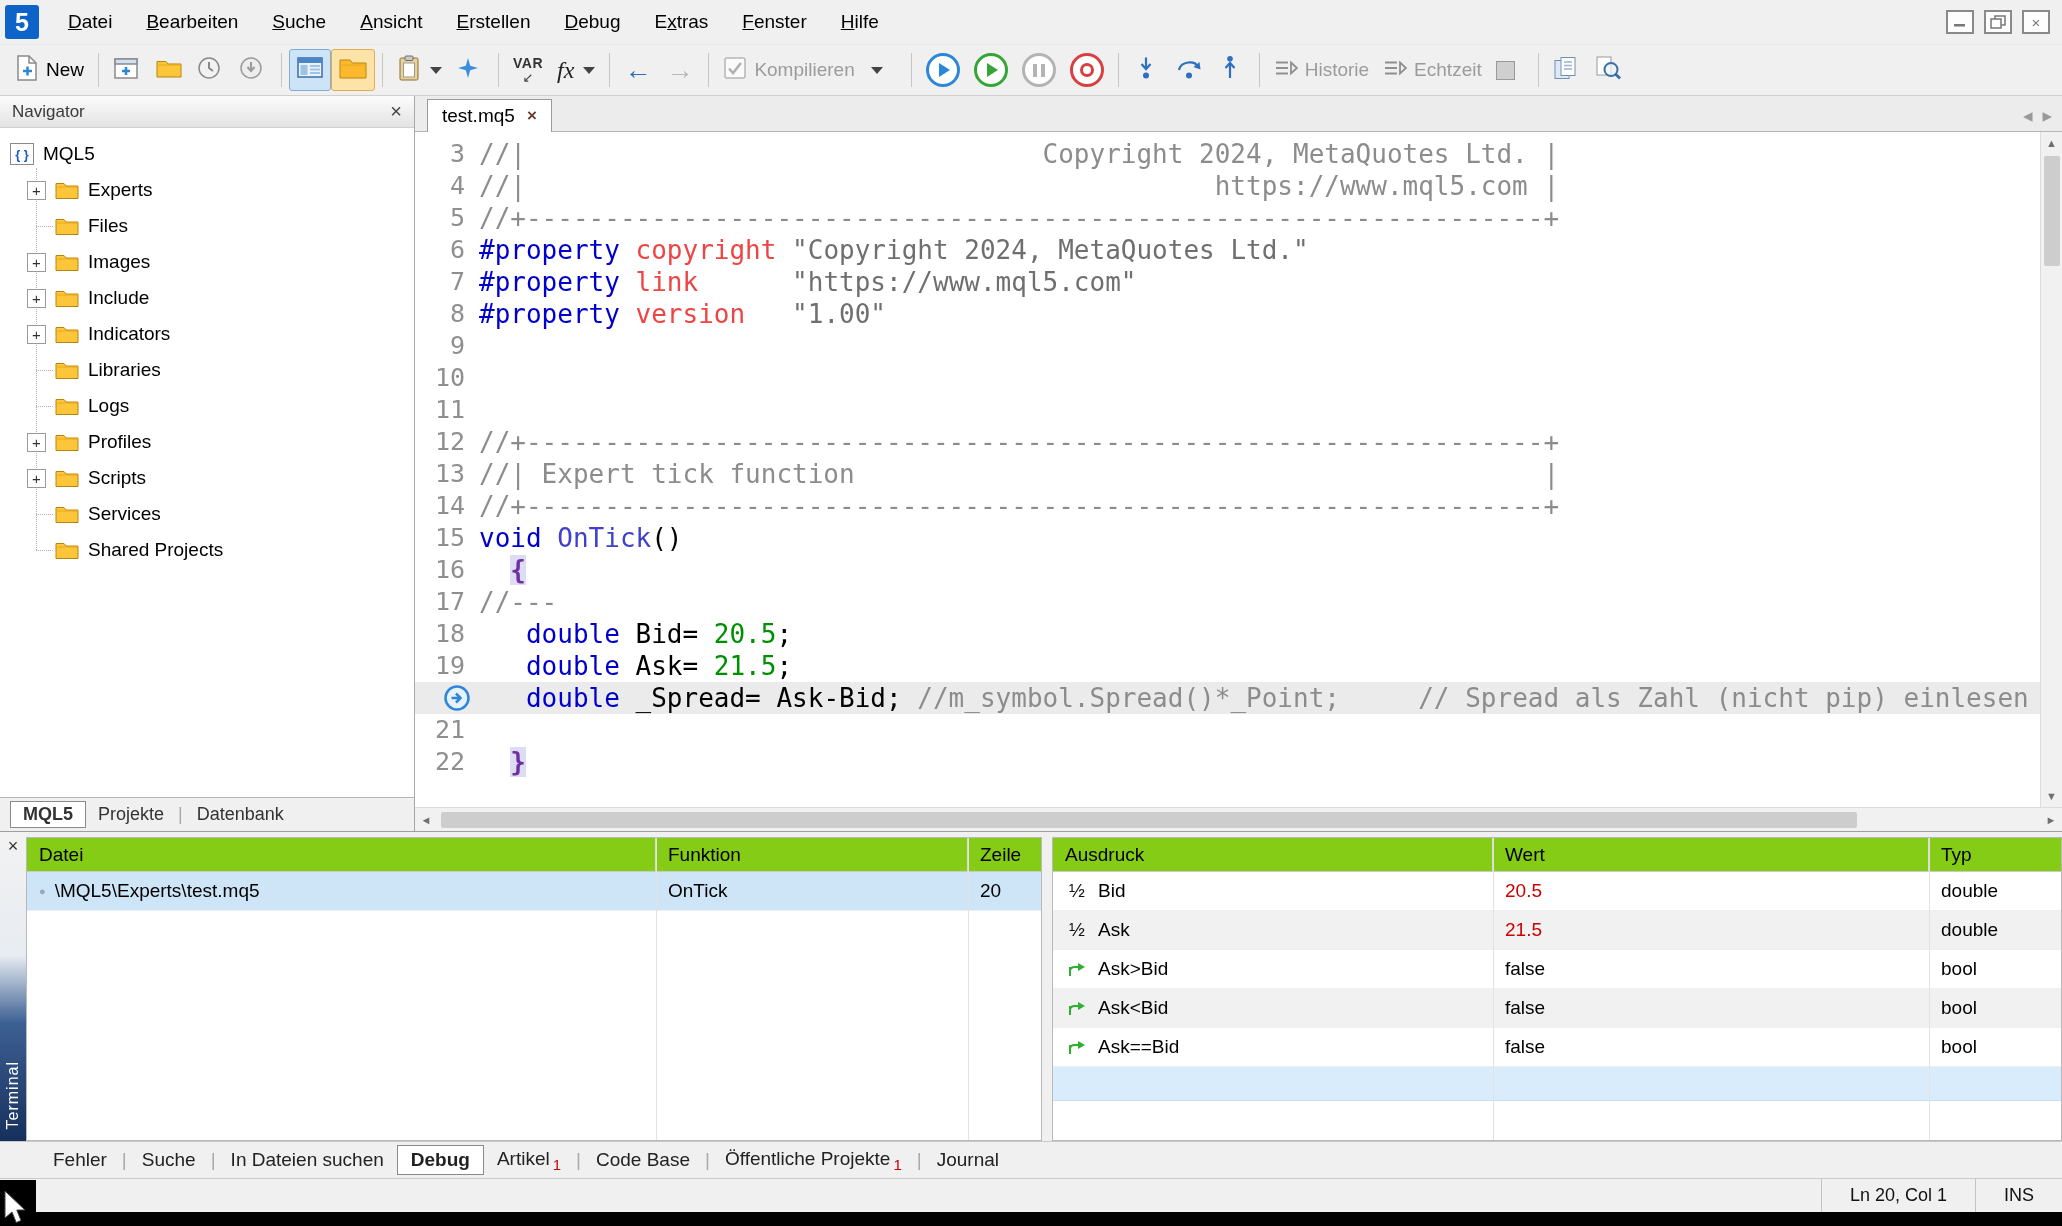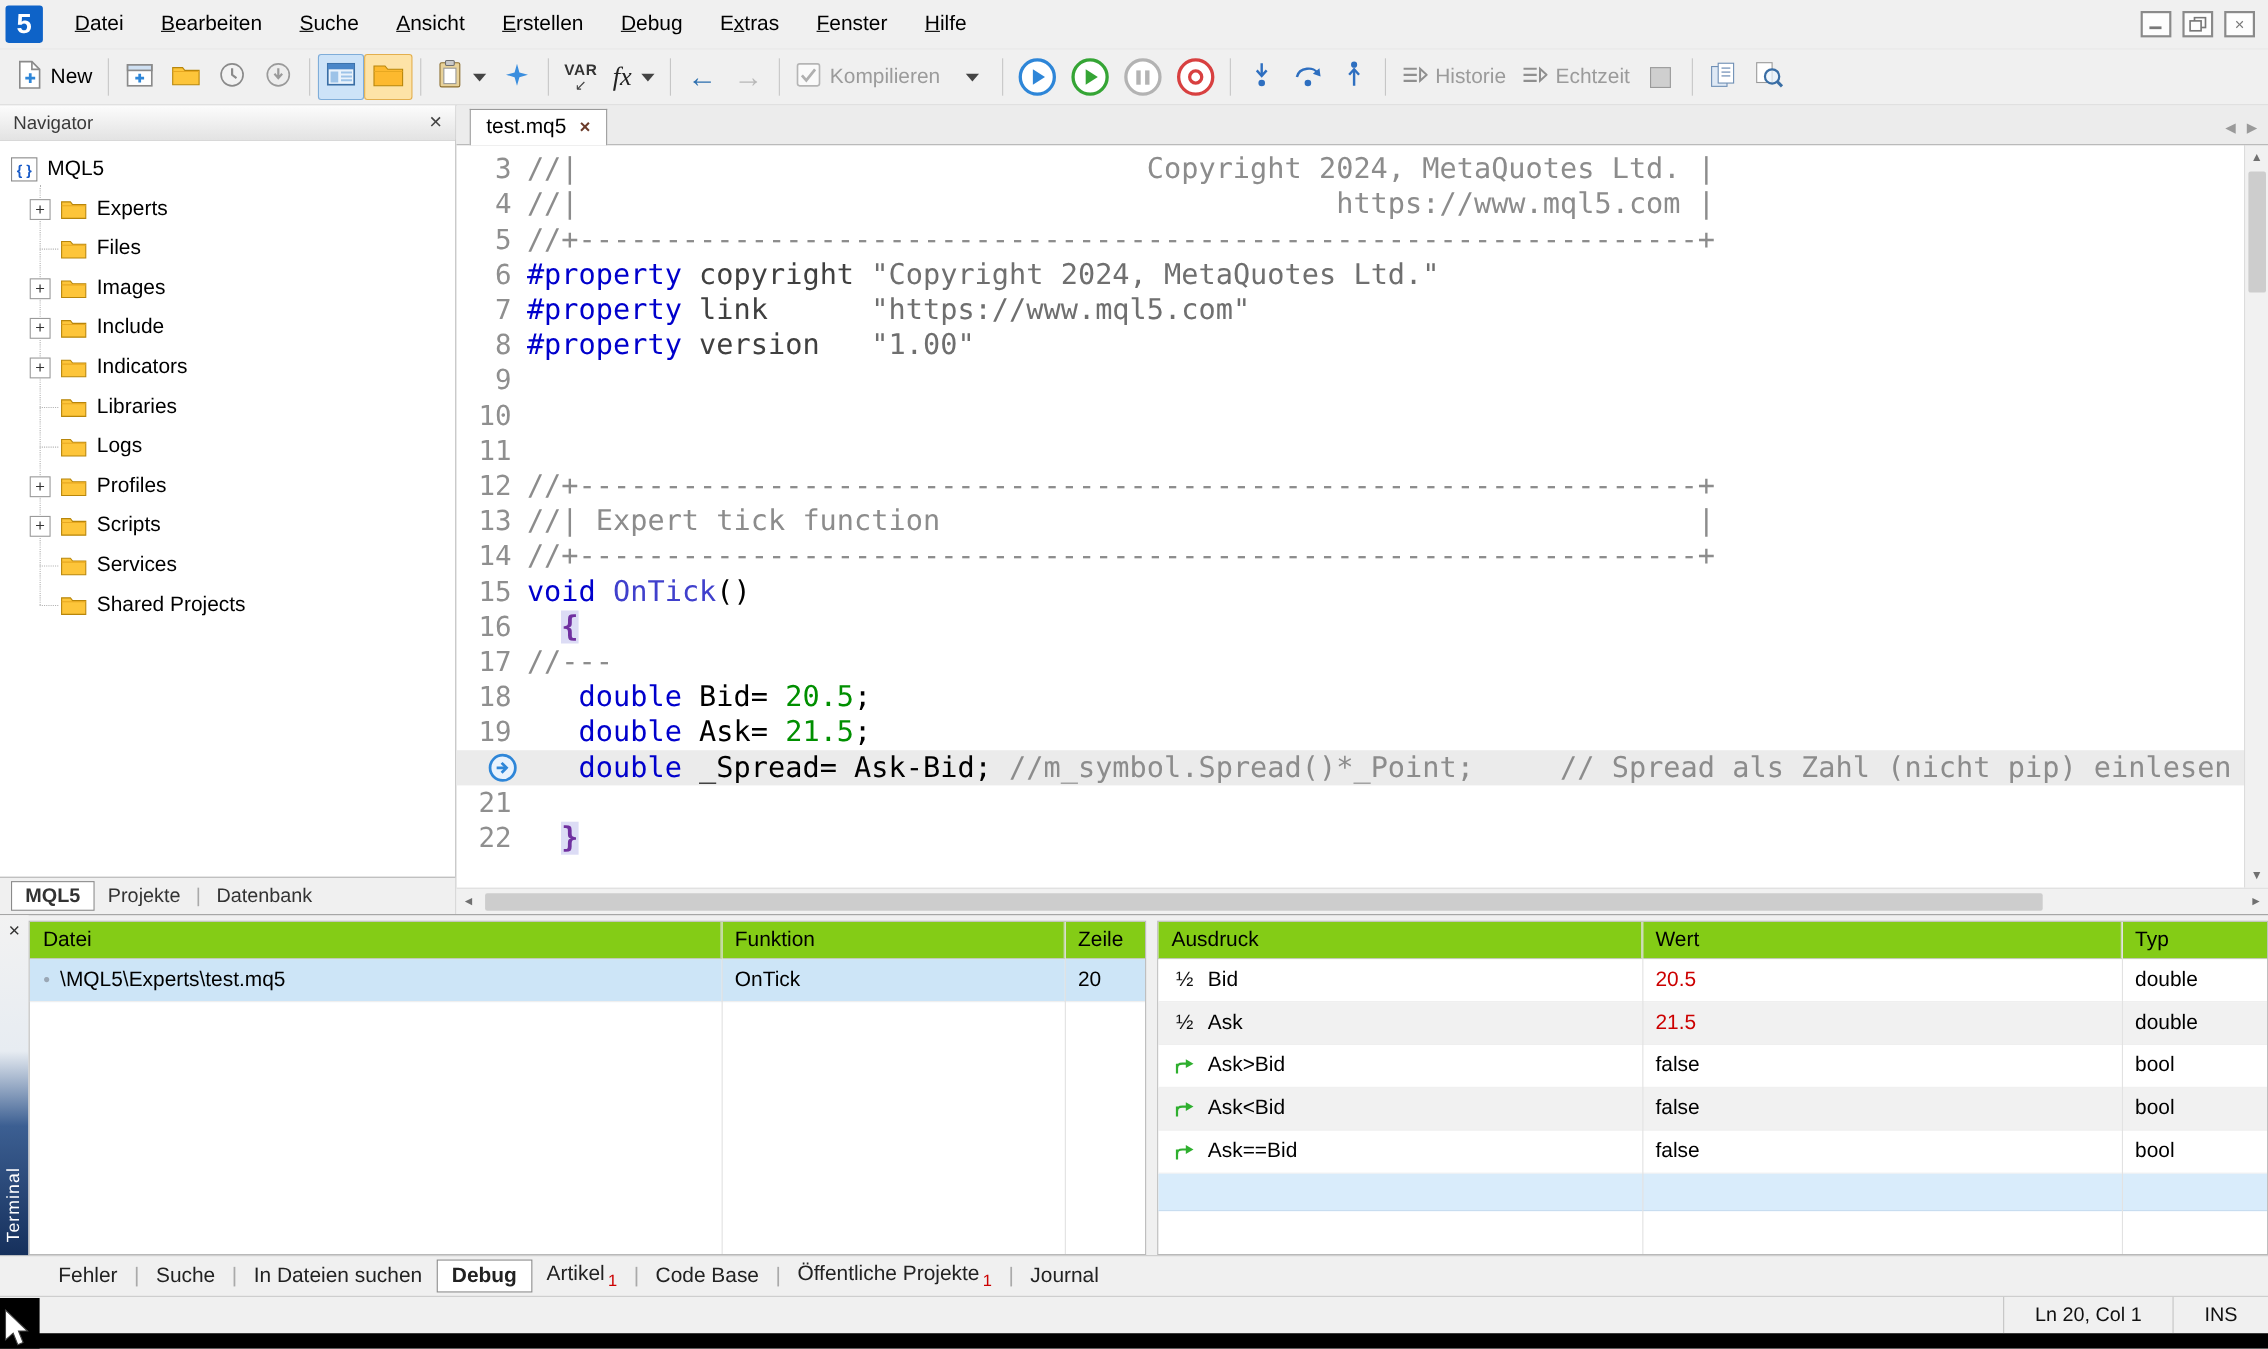--- a/index.html
+++ b/index.html
@@ -10,21 +10,21 @@
 
 .menubar{height:44px;display:flex;align-items:center;padding-left:5px;background:#f0f0f0;flex:none}
 .logo{width:34px;height:34px;background:#0e63c8;color:#fff;font-weight:bold;font-size:25px;display:flex;align-items:center;justify-content:center;margin-right:12px;border-radius:3px}
 .menu-items{display:flex;height:100%}
 .menu-item{padding:0 17px;font-size:19px;color:#000;display:flex;align-items:center;cursor:default}
 .menu-item u{text-decoration:underline}
 .win-controls{margin-left:auto;display:flex;gap:10px;padding-right:12px}
 .win-btn{width:28px;height:24px;border:2px solid #8a8a8a;background:#fdfdfd;display:flex;align-items:center;justify-content:center;color:#777;font-size:15px;line-height:1}
 
 .toolbar{height:52px;display:flex;align-items:center;padding:0 8px;border-top:1px solid #e8e8e8;border-bottom:1px solid #cfcfcf;background:#f0f0f0;flex:none}
-.tbtn{height:42px;min-width:42px;padding:0 6px;display:flex;align-items:center;justify-content:center;gap:7px;border-radius:3px}
+.tbtn{height:42px;min-width:42px;padding:0 6px;display:flex;align-items:center;justify-content:flex-start;gap:7px;border-radius:3px}
 .tbtn.pressed-blue{background:#cde3f8;border-color:#7fadd9}
 .tbtn.pressed-orange{background:#fde3a7;border-color:#e3af4e}
 .tbtn .lbl{font-size:19px;color:#000;white-space:nowrap}
 .tbtn .lbl.dis{color:#9b9b9b}
 .tsep{width:1px;align-self:stretch;margin:8px 7px;background:#c6c6c6}
 .caret{width:0;height:0;border-left:6px solid transparent;border-right:6px solid transparent;border-top:7px solid #444;margin-left:2px}
 .arrow-glyph{font-size:27px;color:#2d6faf;line-height:1}
 .arrow-glyph.dis{color:#b8b8b8}
 .cbtn{width:34px;height:34px;border-radius:50%;border:3px solid;display:flex;align-items:center;justify-content:center;background:#fff}
 .cbtn.blue{border-color:#2e86d8}.cbtn.green{border-color:#35a535}.cbtn.gray{border-color:#b3b3b3}.cbtn.red{border-color:#d84040}
@@ -65,21 +65,21 @@
 .code-area{flex:1;min-width:0;overflow:hidden;padding-top:6px;font-family:"DejaVu Sans Mono",monospace}
 .code-line{height:32px;display:flex;white-space:pre;font-size:26px;line-height:32px}
 .code-line.current{background:#ebebeb}
 .gutter{width:64px;flex:none;text-align:right;padding-right:14px;color:#8f8f8f;font-size:25px;position:relative}
 .cur-marker{position:absolute;right:8px;top:2px}
 .code-text{flex:1;overflow:hidden}
 .seg-plain{color:#000}
 .seg-com{color:#8c8c8c}
 .seg-str{color:#6f6f6f}
 .seg-prop,.seg-kw{color:#0000cc}
-.seg-pname{color:#404040}
+.seg-pname{color:#ef4444}
 .seg-num{color:#008f00}
 .seg-fn{color:#4040cc}
 .seg-brace{color:#7030a0;font-weight:bold;background:#dcdcf5}
 .vscroll{width:22px;flex:none;background:#f1f1f1;border-left:1px solid #dcdcdc;display:flex;flex-direction:column;align-items:center}
 .scroll-btn{height:22px;width:22px;flex:none;display:flex;align-items:center;justify-content:center;font-size:11px;color:#707070}
 .vthumb{width:16px;height:110px;flex:none;background:#cdcdcd;border-radius:2px;margin-top:2px}
 .vspacer{flex:1}
 .hscroll{height:24px;flex:none;background:#f1f1f1;border-top:1px solid #dcdcdc;display:flex;align-items:center}
 .hscroll .scroll-btn{height:24px}
 .hthumb{height:16px;width:86%;background:#cdcdcd;border-radius:2px;margin-left:4px}

